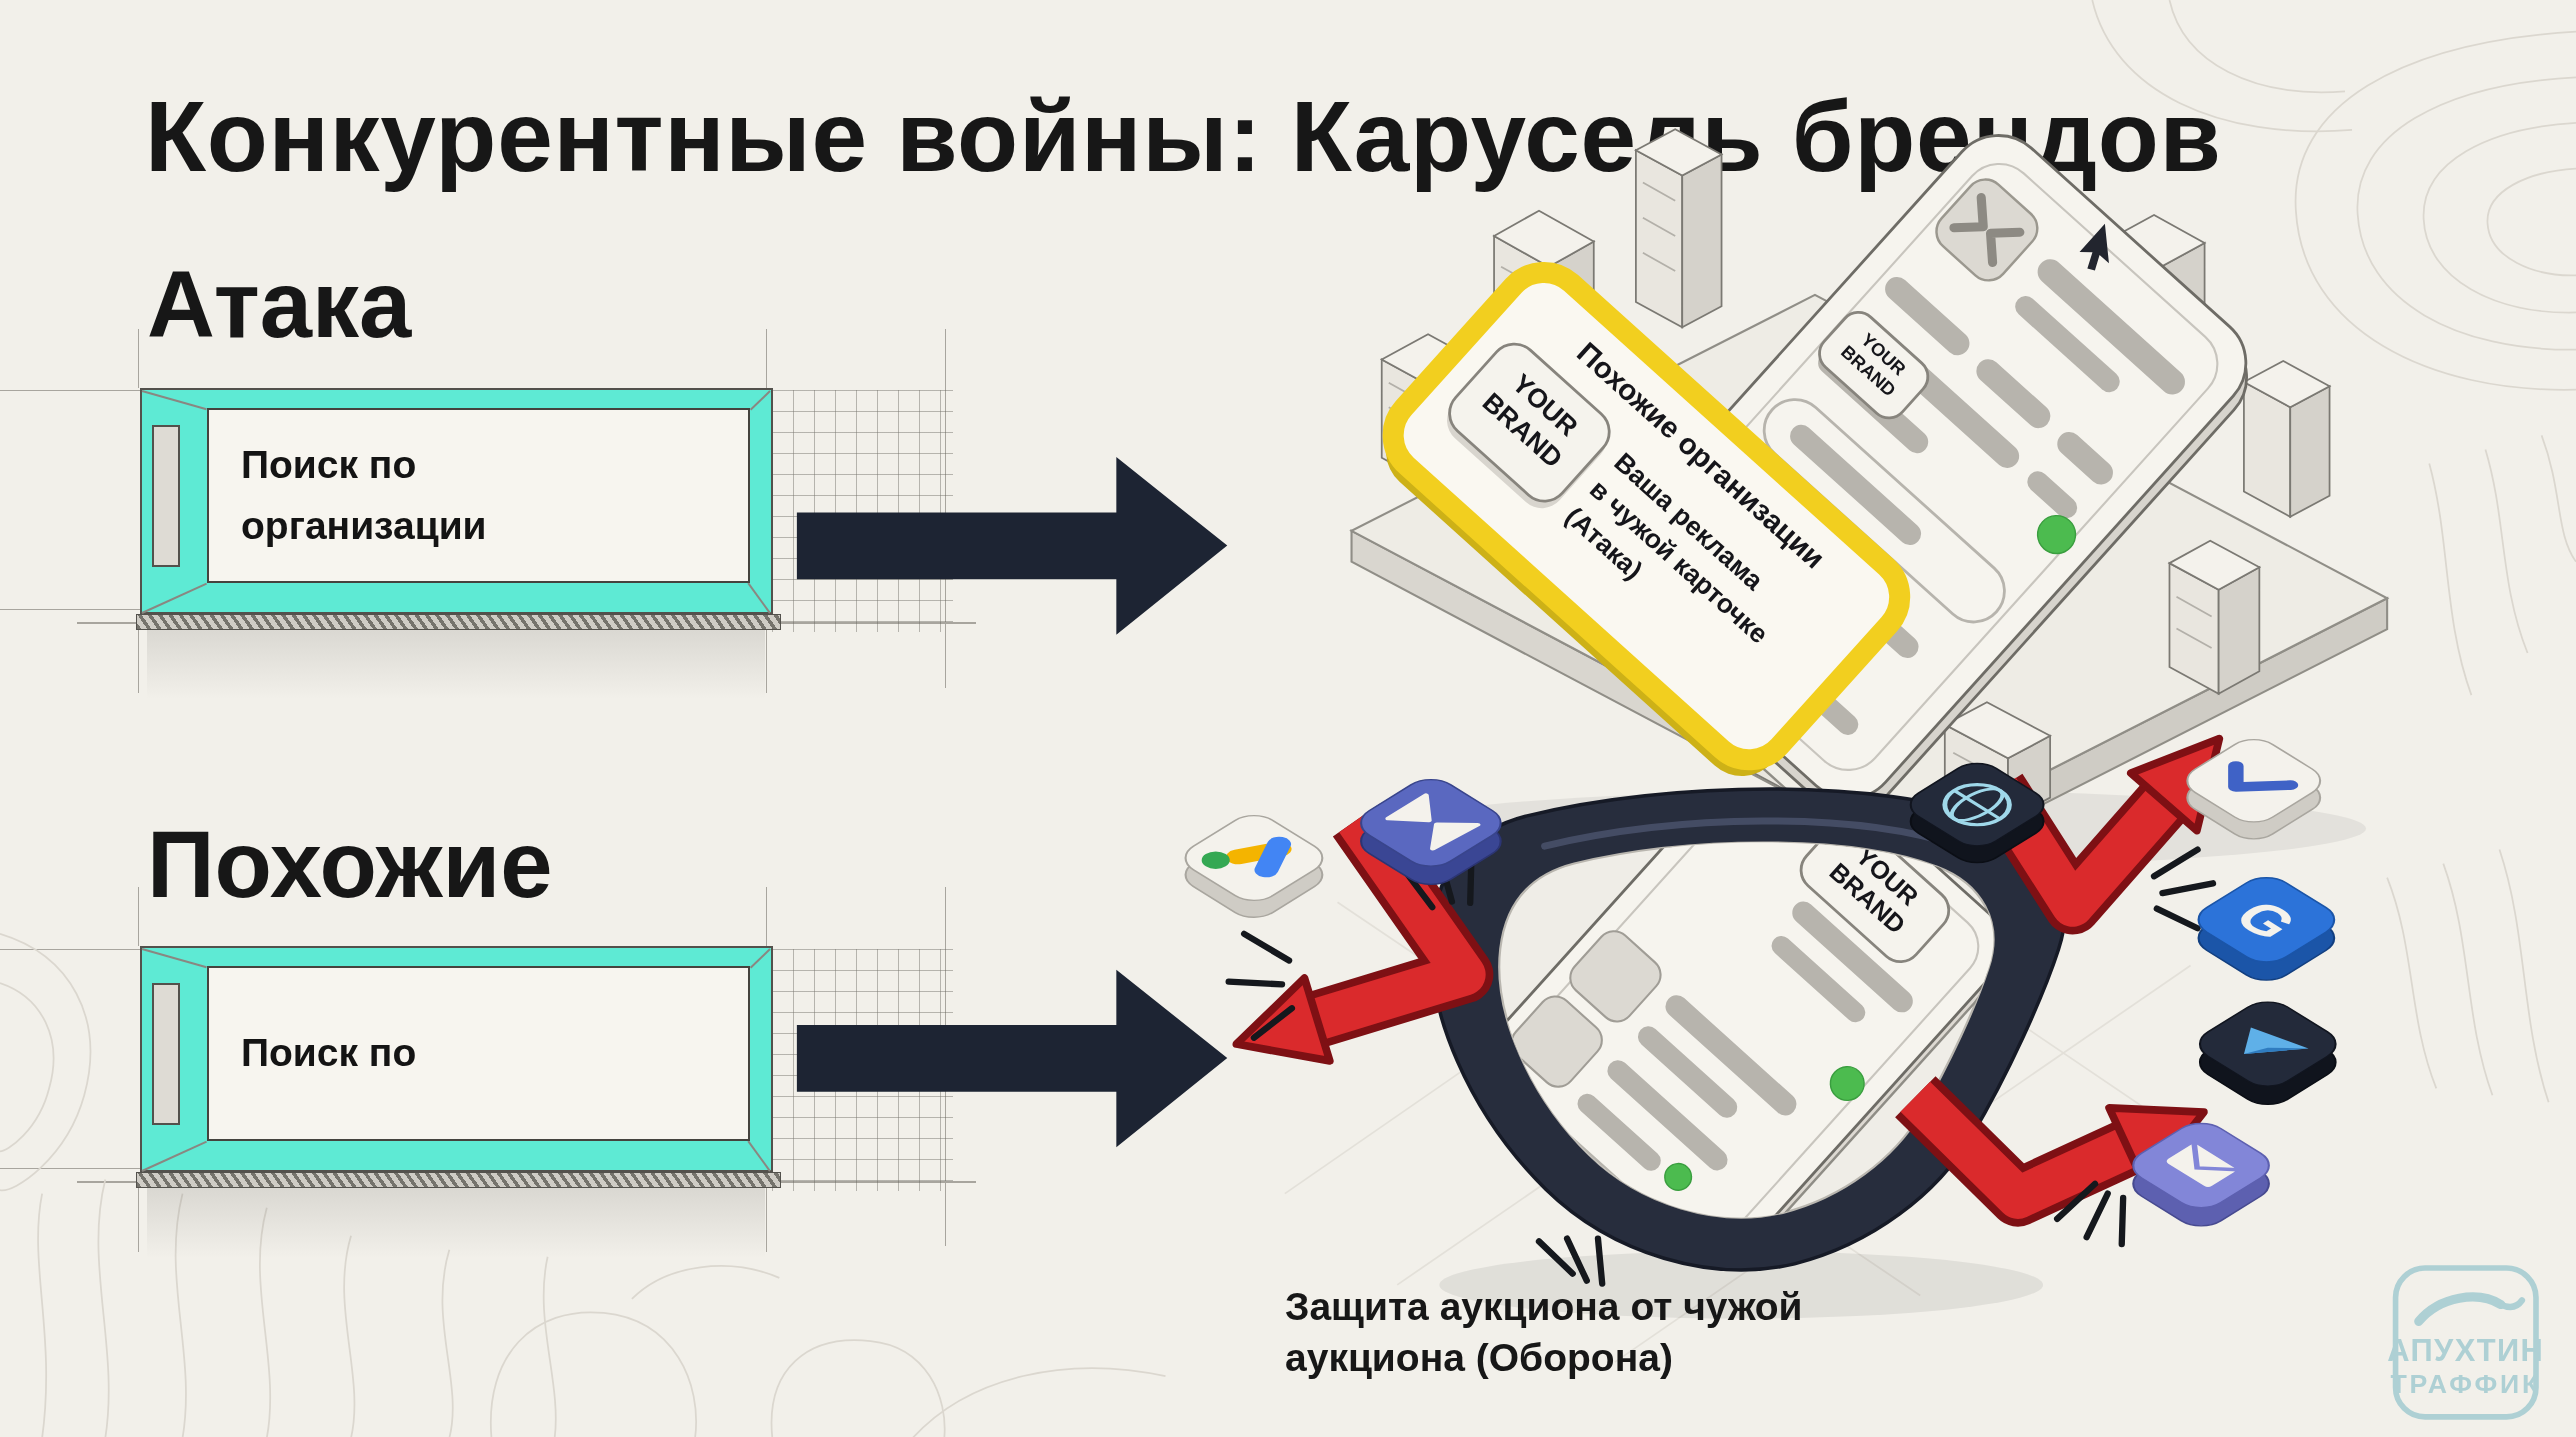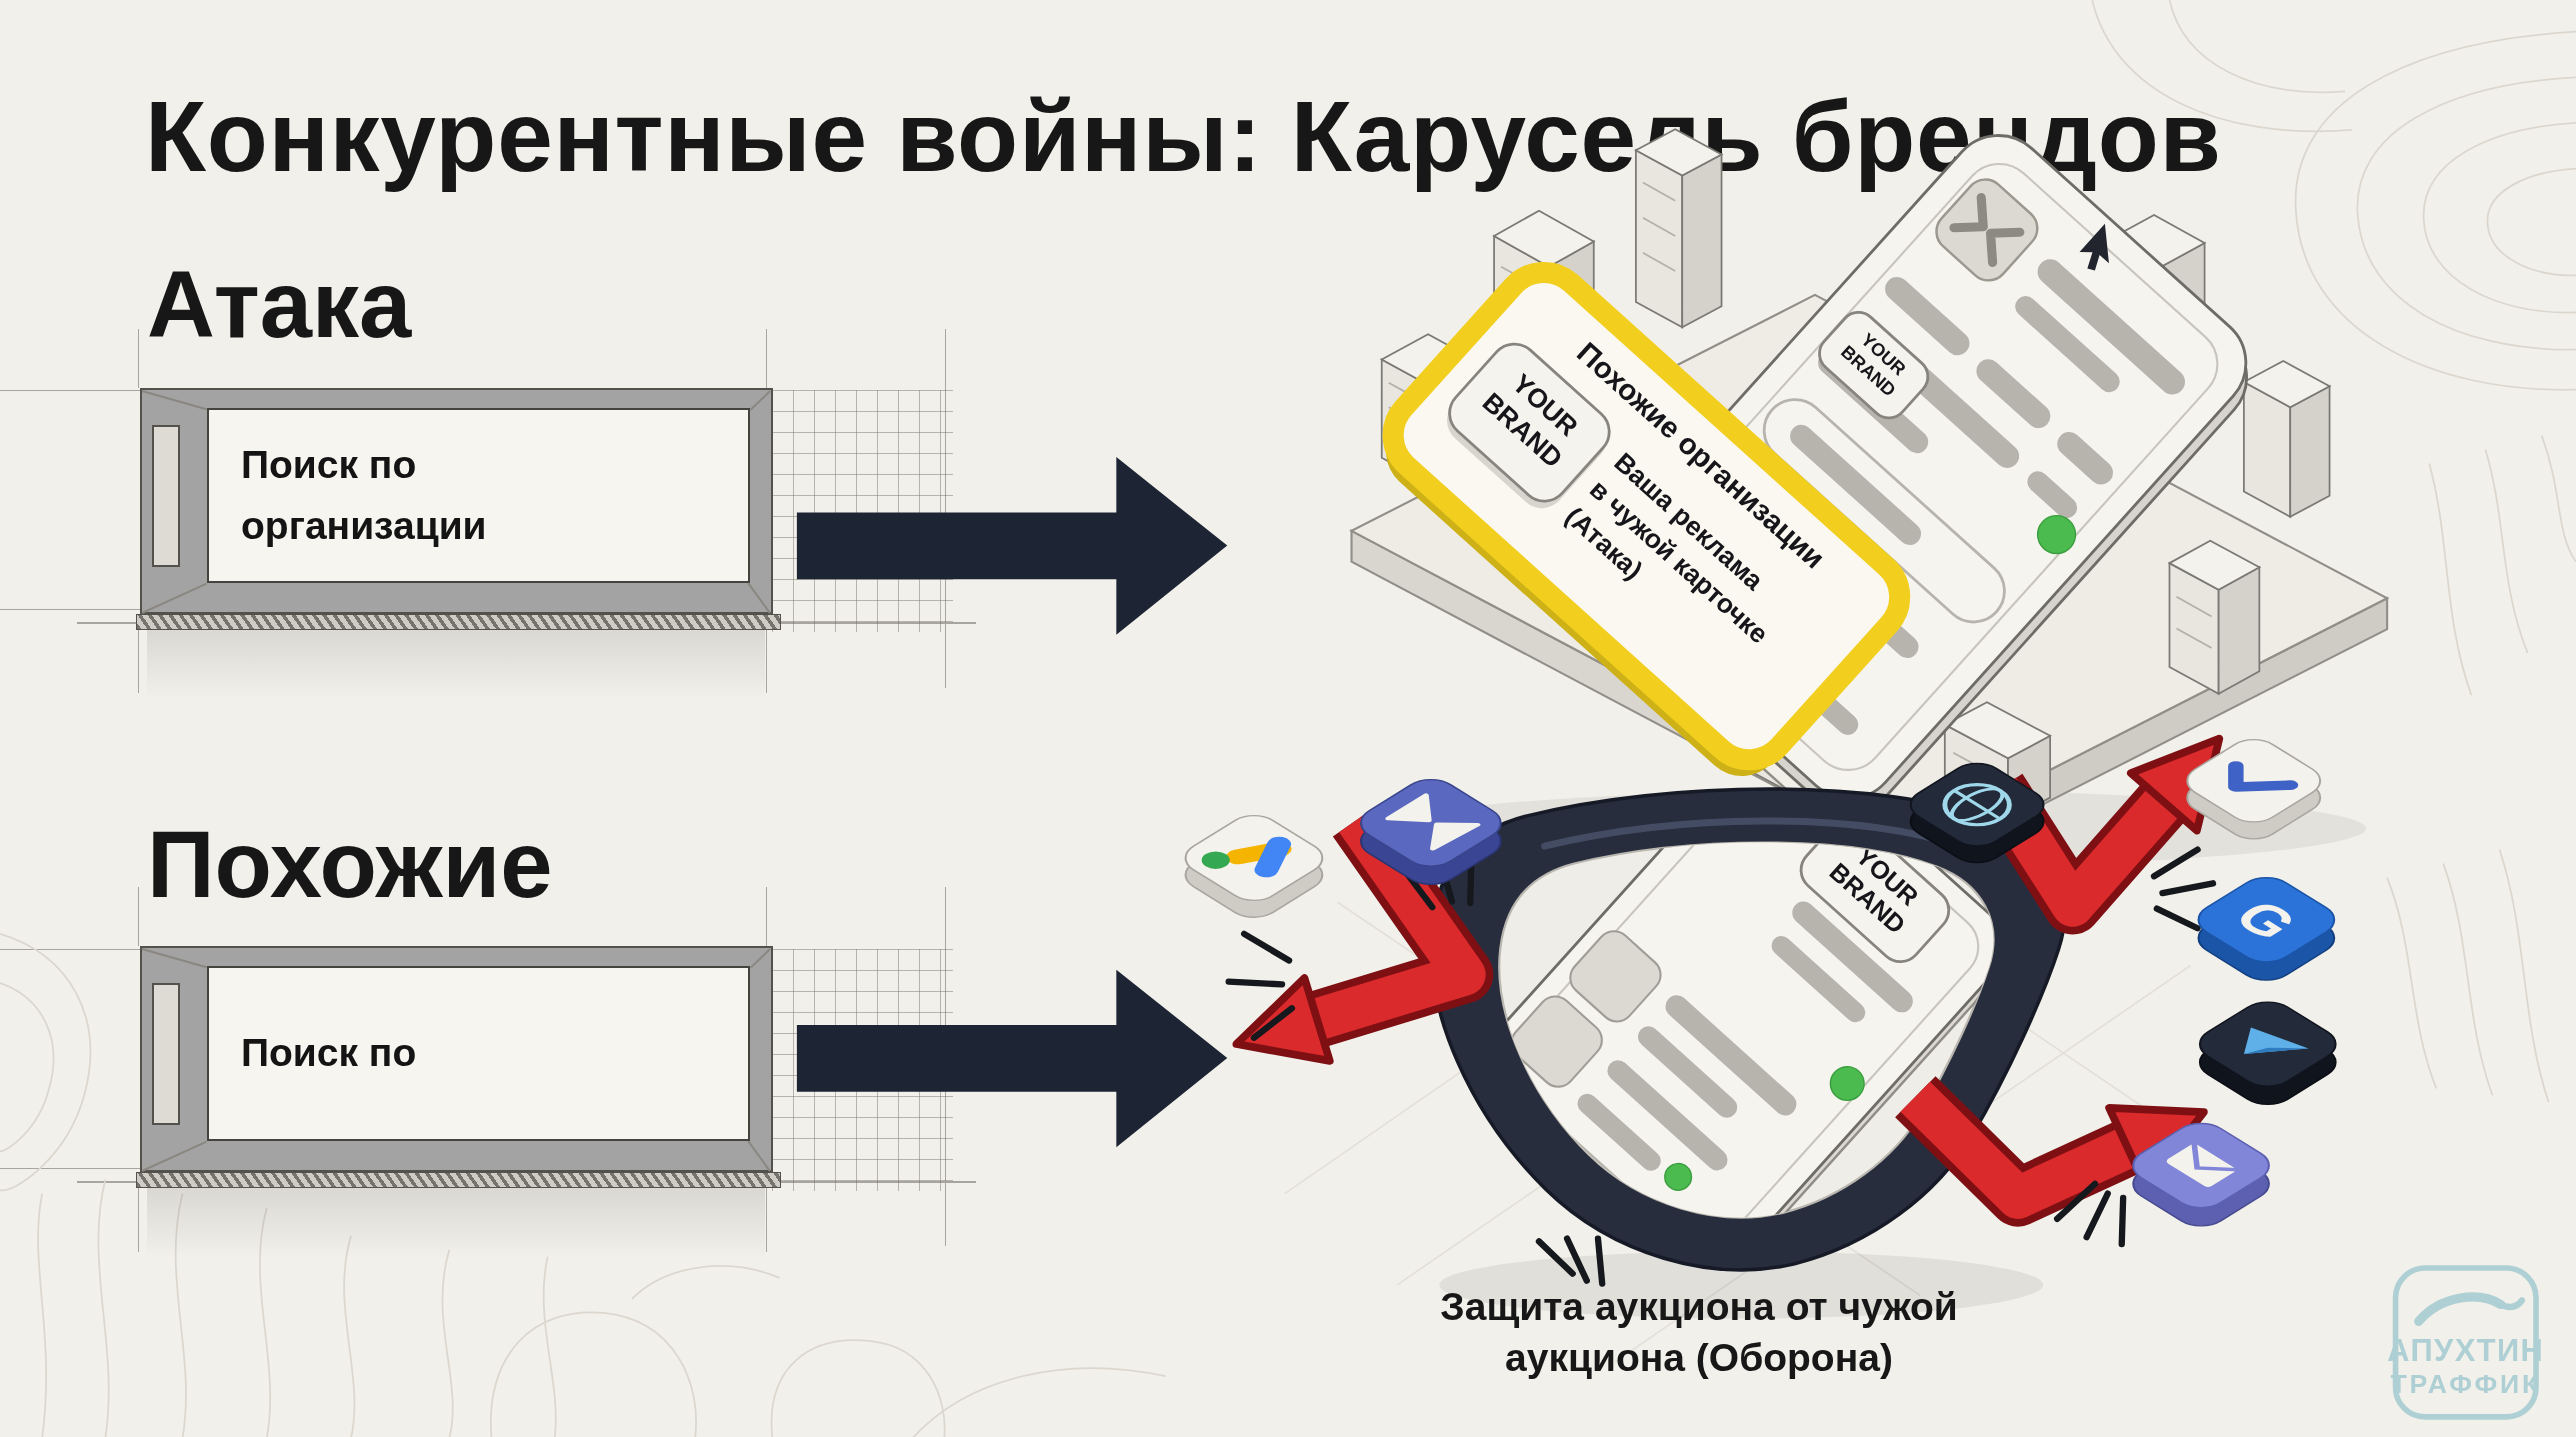--- a/index.html
+++ b/index.html
@@ -2,35 +2,35 @@
 <html style="font-size:11.2px"><head>
 <meta charset="utf-8">
 <style>
   html,body{margin:0;padding:0;background:#e6e4de;}
   .canvas{position:relative;width:2576px;height:1438px;background:#f2f0ea;overflow:hidden;
           font-family:"Liberation Sans",sans-serif;color:#171717;}
   .title{position:absolute;left:145px;top:79px;font-size:100px;font-weight:800;letter-spacing:0.7px;white-space:nowrap;}
   .sec-head{position:absolute;left:147px;font-size:94px;font-weight:800;white-space:nowrap;}
   .sec-head.atk{top:251px;text-align:center;}
   .sec-head.def{top:811px;}
-  .box3d{position:absolute;left:140px;width:633px;height:226px;background:#a3a3a3;border:2.1px solid #53514c;box-sizing:border-box;z-index:3;}
+  .box3d{position:absolute;left:140px;width:633px;height:226px;background:#5eead4;border:2.1px solid #53514c;box-sizing:border-box;z-index:3;}
   .box3d .inner{position:absolute;top:18px;left:65px;right:21px;bottom:29.5px;background:#f7f5ef;border:2.1px solid #45433e;
                 display:flex;flex-direction:column;justify-content:center;padding-left:32px;box-sizing:border-box;}
   .box3d .hinge{position:absolute;left:9.8px;top:35px;bottom:45px;width:28px;background:#dedbd4;border:2.1px solid #53514c;box-sizing:border-box;}
   .box3d .hatch{position:absolute;left:-5.6px;right:-9.8px;bottom:-18px;height:14px;border:1.4px solid #53514c;
                 background:repeating-linear-gradient(55deg,#75736c 0 3.5px,#cfccc5 3.5px 8.4px);}
   .bev{position:absolute;height:2.1px;background:#8a8781;transform-origin:0 50%;}
   .box-label{font-size:39px;font-weight:700;line-height:1.58;color:#141414;}
   .gl{position:absolute;background:#a8a59e;z-index:1;}
   .gridpatch{position:absolute;width:181px;height:242px;z-index:1;opacity:.85;
      background:repeating-linear-gradient(to right,rgba(101,99,92,.5) 0 1.4px,transparent 1.4px 21px),
                 repeating-linear-gradient(to bottom,rgba(101,99,92,.5) 0 1.4px,transparent 1.4px 21px);}
   .boxshadow{position:absolute;left:147px;width:618px;height:84px;z-index:2;
      background:linear-gradient(180deg,rgba(60,58,52,.16),rgba(60,58,52,0));}
-  .caption{position:absolute;left:1285px;top:1282px;width:828px;text-align:center;
+  .caption{position:absolute;left:1285px;top:1282px;width:828px;
            font-size:39px;font-weight:700;line-height:1.3;z-index:3;}
   svg.layer{position:absolute;left:0;top:0;z-index:2;}
   svg text{font-family:"Liberation Sans",sans-serif;}
   .ln{stroke:#dbd7cf;stroke-width:2.5;fill:none;}
   .flr{stroke:#e3e0d9;stroke-width:2.5;}
   .bF{fill:#e9e6df;stroke:#7b7973;stroke-width:2.5;}
   .bS{fill:#d5d2cb;stroke:#7b7973;stroke-width:2.5;}
   .bT{fill:#f4f2ec;stroke:#7b7973;stroke-width:2.5;}
   .win{stroke:#b3b0a9;stroke-width:2.5;fill:none;}
   .bar{fill:#b7b4ad;}

